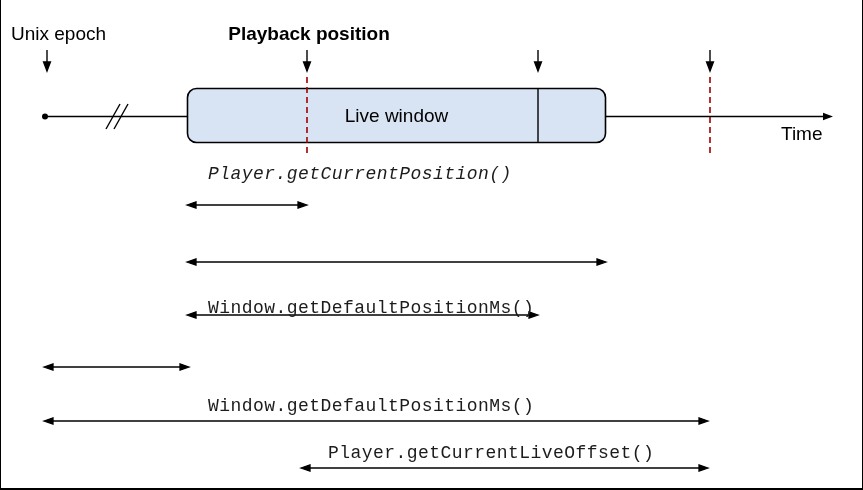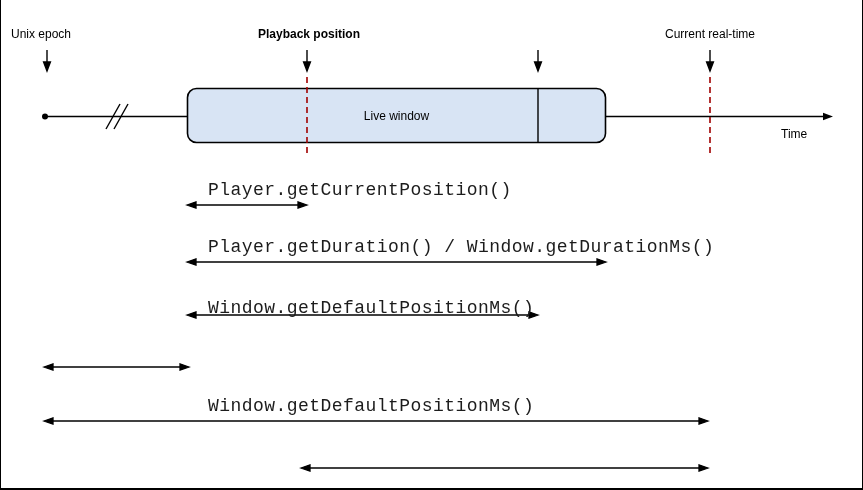--- a/index.html
+++ b/index.html
@@ -10,21 +10,21 @@
     background: #ffffff;
     border-left: 1.5px solid #000;
     border-right: 1.5px solid #000;
     border-bottom: 2px solid #000;
     box-sizing: border-box;
     overflow: hidden;
     font-family: "Liberation Sans", "DejaVu Sans", sans-serif;
   }
   .layer { position: absolute; left: 0; top: 0; width: 863px; height: 490px; }
   .lbl { position: absolute; color: #000; white-space: nowrap; }
-  .sans { font-family: "Liberation Sans", "DejaVu Sans", sans-serif; font-size: 12px; line-height: 20px; }
+  .sans { font-family: "Liberation Sans", "DejaVu Sans", sans-serif; font-size: 19px; line-height: 20px; }
   .mono {
     font-family: "Liberation Mono", "DejaVu Sans Mono", monospace;
     font-size: 18px; line-height: 20px; letter-spacing: 0.45px;
     color: #1c1c1c; white-space: pre;
   }
   .centered { transform: translateX(-50%); }
   .win-label { text-align: center; }
   .time-label { text-align: left; }
 </style>
 </head>
@@ -83,23 +83,22 @@
       <polygon points="707,421 698,417.8 698,424.2"></polygon>
 
       <line x1="304" y1="468" x2="703" y2="468"></line>
       <polygon points="300,468 309,464.8 309,471.2"></polygon>
       <polygon points="707,468 698,464.8 698,471.2"></polygon>
     </g>
   </svg>
 
   <div class="lbl sans" style="left:10px; top:24px;">Unix epoch</div>
   <div class="lbl sans centered" style="left:308px; top:24px;font-weight:bold;">Playback position</div>
-  <div class="lbl sans centered" style="left:709px; top:24px;">Current real-time</div>
 
   <div class="lbl sans win-label" style="left:186px; top:106px; width:419px;">Live window</div>
   <div class="lbl sans time-label" style="left:780px; top:124px; width:75px;">Time</div>
 
-  <div class="lbl mono" style="left:207px; top:180px;">Player.getCurrentPosition()</div>
-  <div class="lbl mono" style="left:207px; top:237px;">Player.getDuration() / Window.getDurationMs()</div>
+  <div class="lbl mono" style="left:207px; top:164px;font-style:italic;">Player.getCurrentPosition()</div>
   <div class="lbl mono" style="left:207px; top:290px;margin-top:8px;">Window.getDefaultPositionMs()</div>
   <div class="lbl mono" style="left:207px; top:396px;">Window.getDefaultPositionMs()</div>
+  <div class="lbl mono" style="left:327px; top:443px;">Player.getCurrentLiveOffset()</div>
 
 </div>
 
 </body></html>

